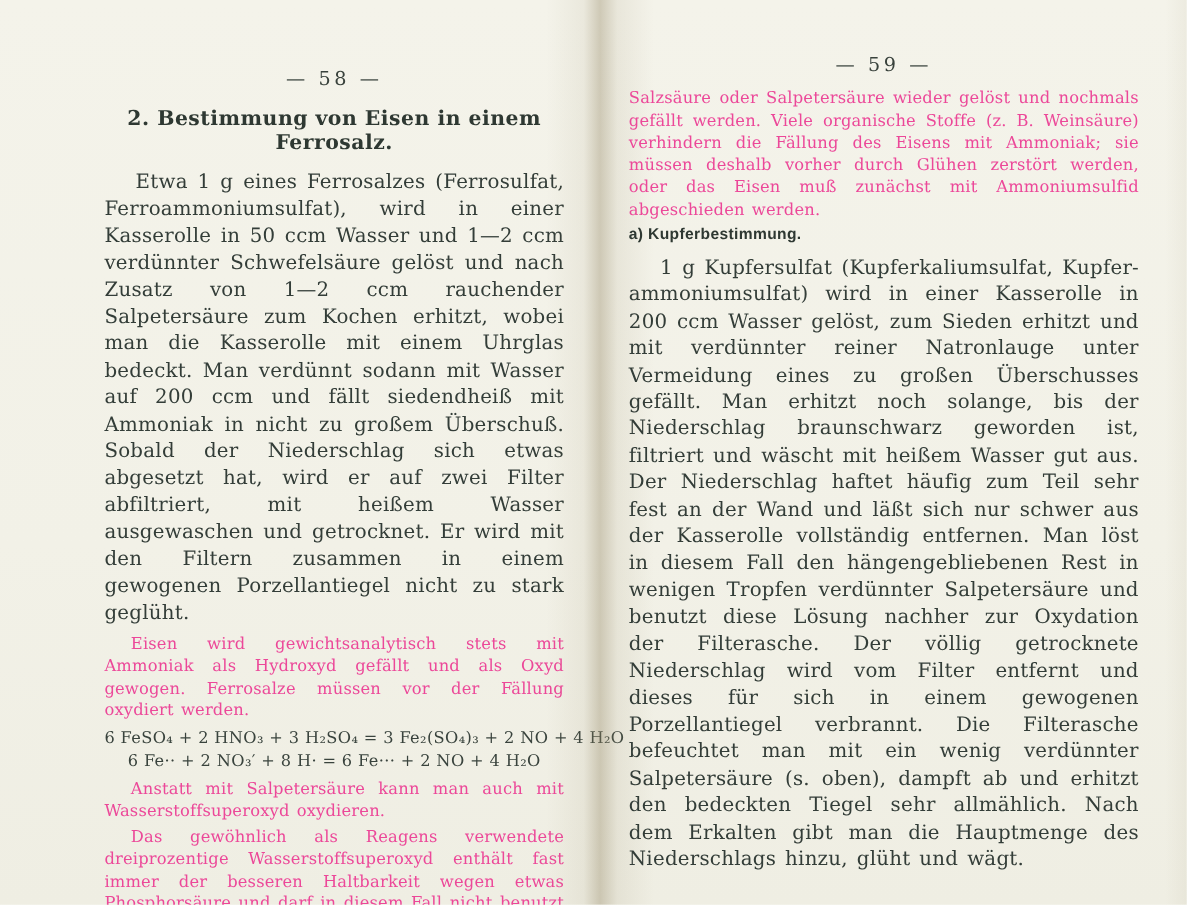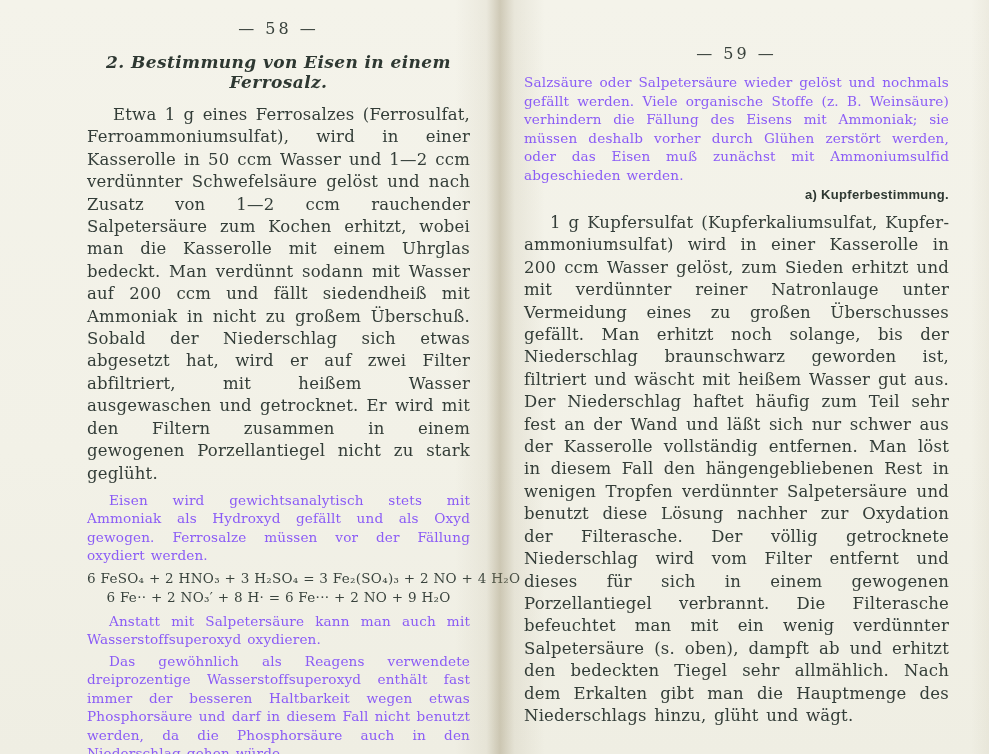--- a/index.html
+++ b/index.html
@@ -4,54 +4,54 @@
 <style>
   html,body{margin:0;padding:0;}
   body{
     width:989px;height:754px;overflow:hidden;position:relative;
     background:linear-gradient(180deg,#f4f3ea 0%,#f2f1e7 60%,#efeee3 100%);
     font-family:"DejaVu Serif","Liberation Serif",serif;
     color:#333d38;
   }
   .book{position:absolute;inset:0;}
   .page{position:absolute;top:0;height:754px;box-sizing:border-box;}
-  .page-left{left:0;width:500px;padding:19px 30px 0 87px;}
+  .page-left{left:0;width:500px;padding:56px 30px 0 87px;}
   .page-right{left:484px;width:489px;padding:44px 24px 0 40px;}
   .gutter{
     position:absolute;top:0;left:455px;width:90px;height:754px;
     background:linear-gradient(90deg,rgba(150,138,104,0) 0%,rgba(150,138,104,0.10) 35%,rgba(146,133,98,0.38) 50%,rgba(150,138,104,0.12) 66%,rgba(150,138,104,0) 100%);
     pointer-events:none;
   }
   .edge-shade{
     position:absolute;top:0;right:0;width:18px;height:754px;
     background:linear-gradient(90deg,rgba(150,138,104,0) 0%,rgba(150,138,104,0.08) 100%);
     pointer-events:none;
   }
   .page-header{
     text-align:center;font-size:16px;letter-spacing:3px;
     margin-bottom:10px;color:#39423c;
   }
   .heading{
     text-align:center;font-weight:bold;font-size:17px;
-    letter-spacing:0.4px;margin:14px 0 12px 0;color:#2e3832;font-style:italic;
+    letter-spacing:0.4px;margin:14px 0 12px 0;color:#2e3832;
   }
   .subheading{
-    text-align:right;font-weight:bold;font-size:13px;
+    text-align:left;font-weight:bold;font-size:13px;
     font-family:"Liberation Sans","DejaVu Sans",sans-serif;
     letter-spacing:0.3px;margin:2px 0 10px 0;color:#2e3832;
   }
   .para{
     font-size:16.5px;line-height:22.4px;text-align:justify;
     text-indent:26px;word-spacing:2px;letter-spacing:0.2px;
     margin:0 0 6px 0;color:#333d38;
   }
   .small{
     font-size:13.6px;line-height:18.5px;text-align:justify;
     text-indent:22px;word-spacing:1.5px;letter-spacing:0.15px;
-    margin:3px 0;color:#8b5cf6;
+    margin:3px 0;color:#ec4899;
   }
   .small.noindent{text-indent:0;}
   .eq{margin:4px 0 5px 0;}
   .eq-line{
     text-align:center;font-size:13.5px;line-height:19px;
     white-space:nowrap;letter-spacing:0.3px;color:#39433d;
   }
 </style>
 </head>
 <body>
@@ -59,21 +59,21 @@
 <div class="book">
 
   <div class="page page-left">
     <div class="page-header">—  58  —</div>
     <div class="page-body">
         <div class="heading">2. Bestimmung von Eisen in einem Ferrosalz.</div>
         <div class="para">Etwa 1 g eines Ferrosalzes (Ferrosulfat, Ferro­ammoniumsulfat), wird in einer Kasserolle in 50 ccm Wasser und 1—2 ccm verdünnter Schwefelsäure gelöst und nach Zusatz von 1—2 ccm rauchender Salpetersäure zum Kochen erhitzt, wobei man die Kasserolle mit einem Uhrglas bedeckt. Man verdünnt sodann mit Wasser auf 200 ccm und fällt siedendheiß mit Ammoniak in nicht zu großem Überschuß. Sobald der Niederschlag sich etwas abgesetzt hat, wird er auf zwei Filter abfiltriert, mit heißem Wasser ausgewaschen und getrocknet. Er wird mit den Filtern zusammen in einem gewogenen Porzellantiegel nicht zu stark geglüht.</div>
         <div class="small">Eisen wird gewichtsanalytisch stets mit Ammoniak als Hydroxyd gefällt und als Oxyd gewogen. Ferrosalze müssen vor der Fällung oxydiert werden.</div>
         <div class="eq">
           <div class="eq-line">6 FeSO₄ + 2 HNO₃ + 3 H₂SO₄ = 3 Fe₂(SO₄)₃ + 2 NO + 4 H₂O</div>
-          <div class="eq-line">6 Fe·· + 2 NO₃′ + 8 H· = 6 Fe··· + 2 NO + 9 H₂O</div>
+          <div class="eq-line">6 Fe·· + 2 NO₃′ + 8 H· = 6 Fe··· + 2 NO + 4 H₂O</div>
         </div>
         <div class="small">Anstatt mit Salpetersäure kann man auch mit Wasserstoffsuperoxyd oxydieren.</div>
         <div class="small">Das gewöhnlich als Reagens verwendete dreiprozentige Wasserstoffsuperoxyd enthält fast immer der besseren Haltbarkeit wegen etwas Phosphorsäure und darf in diesem Fall nicht benutzt werden, da die Phosphorsäure auch in den Niederschlag gehen würde.</div>
       </div>
   </div>
 
   <div class="gutter"></div>
 
   <div class="page page-right">
     <div class="page-header">—  59  —</div>

